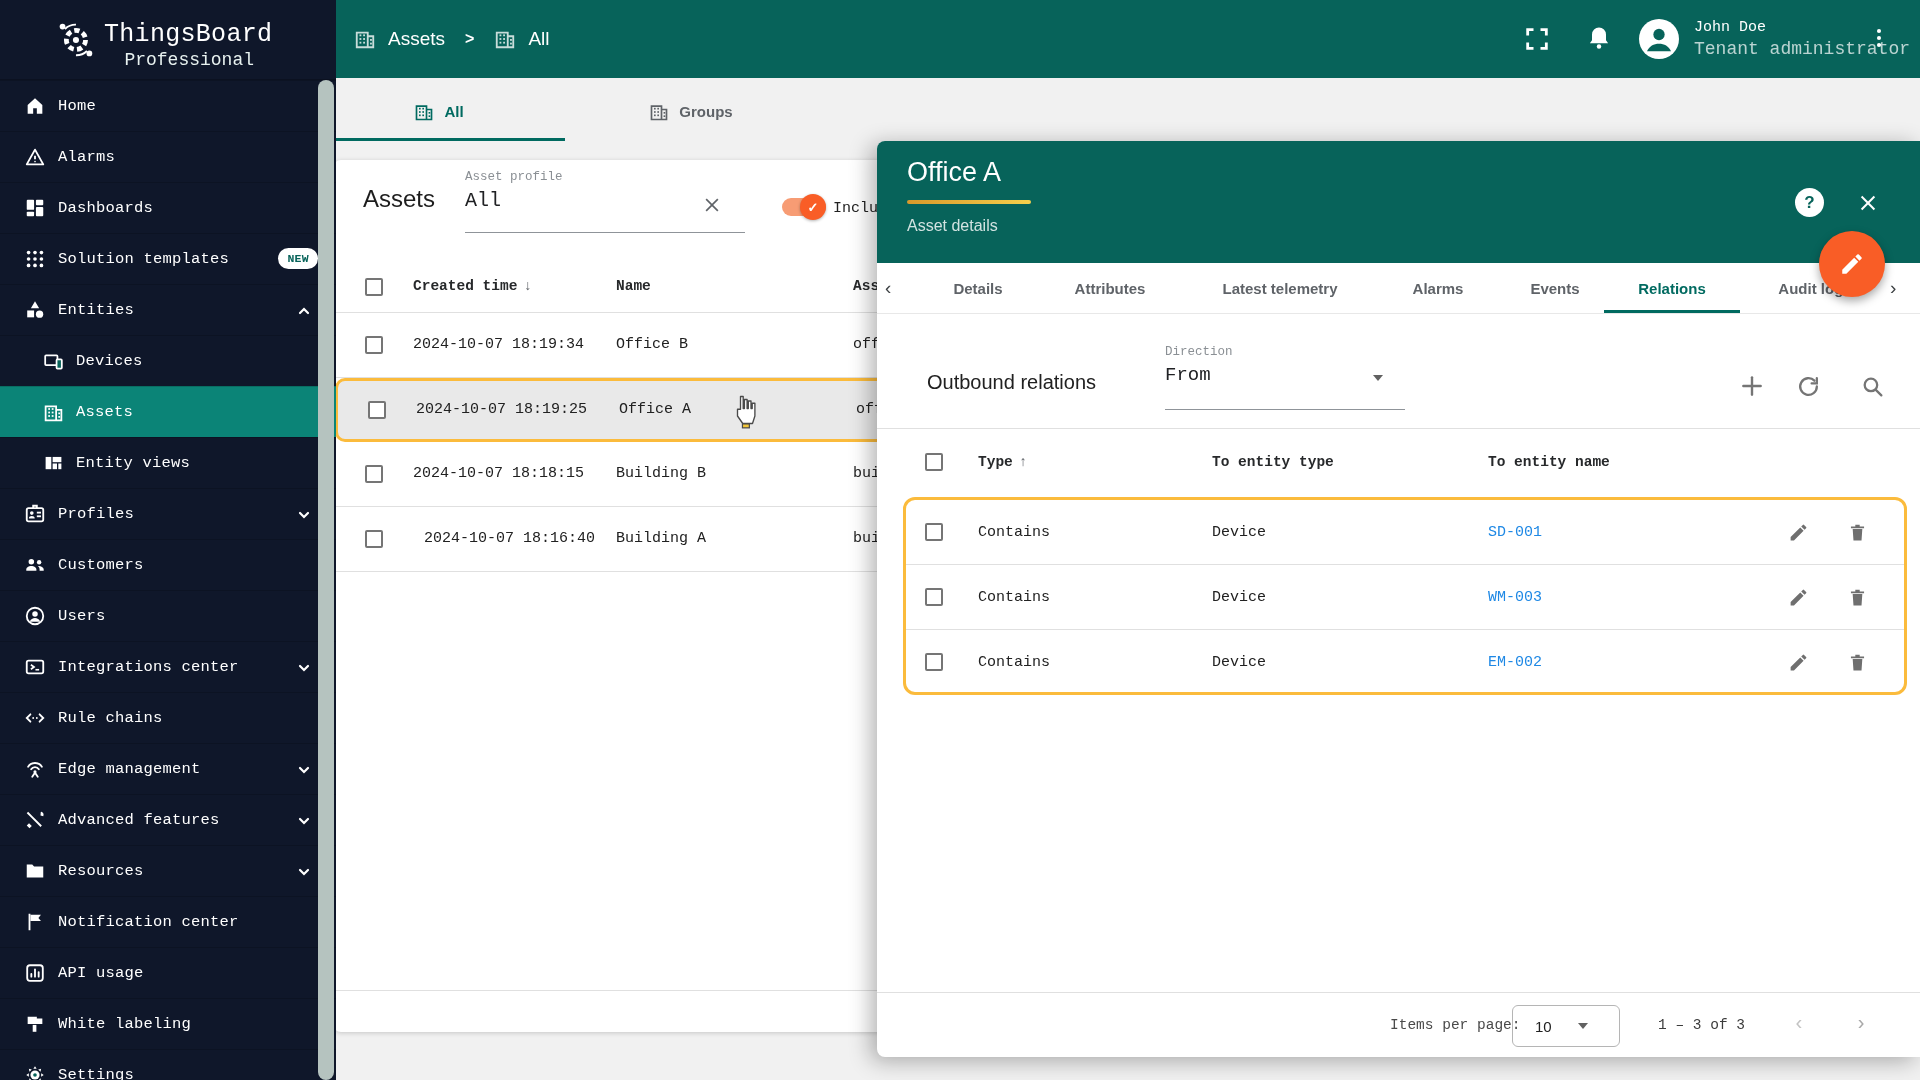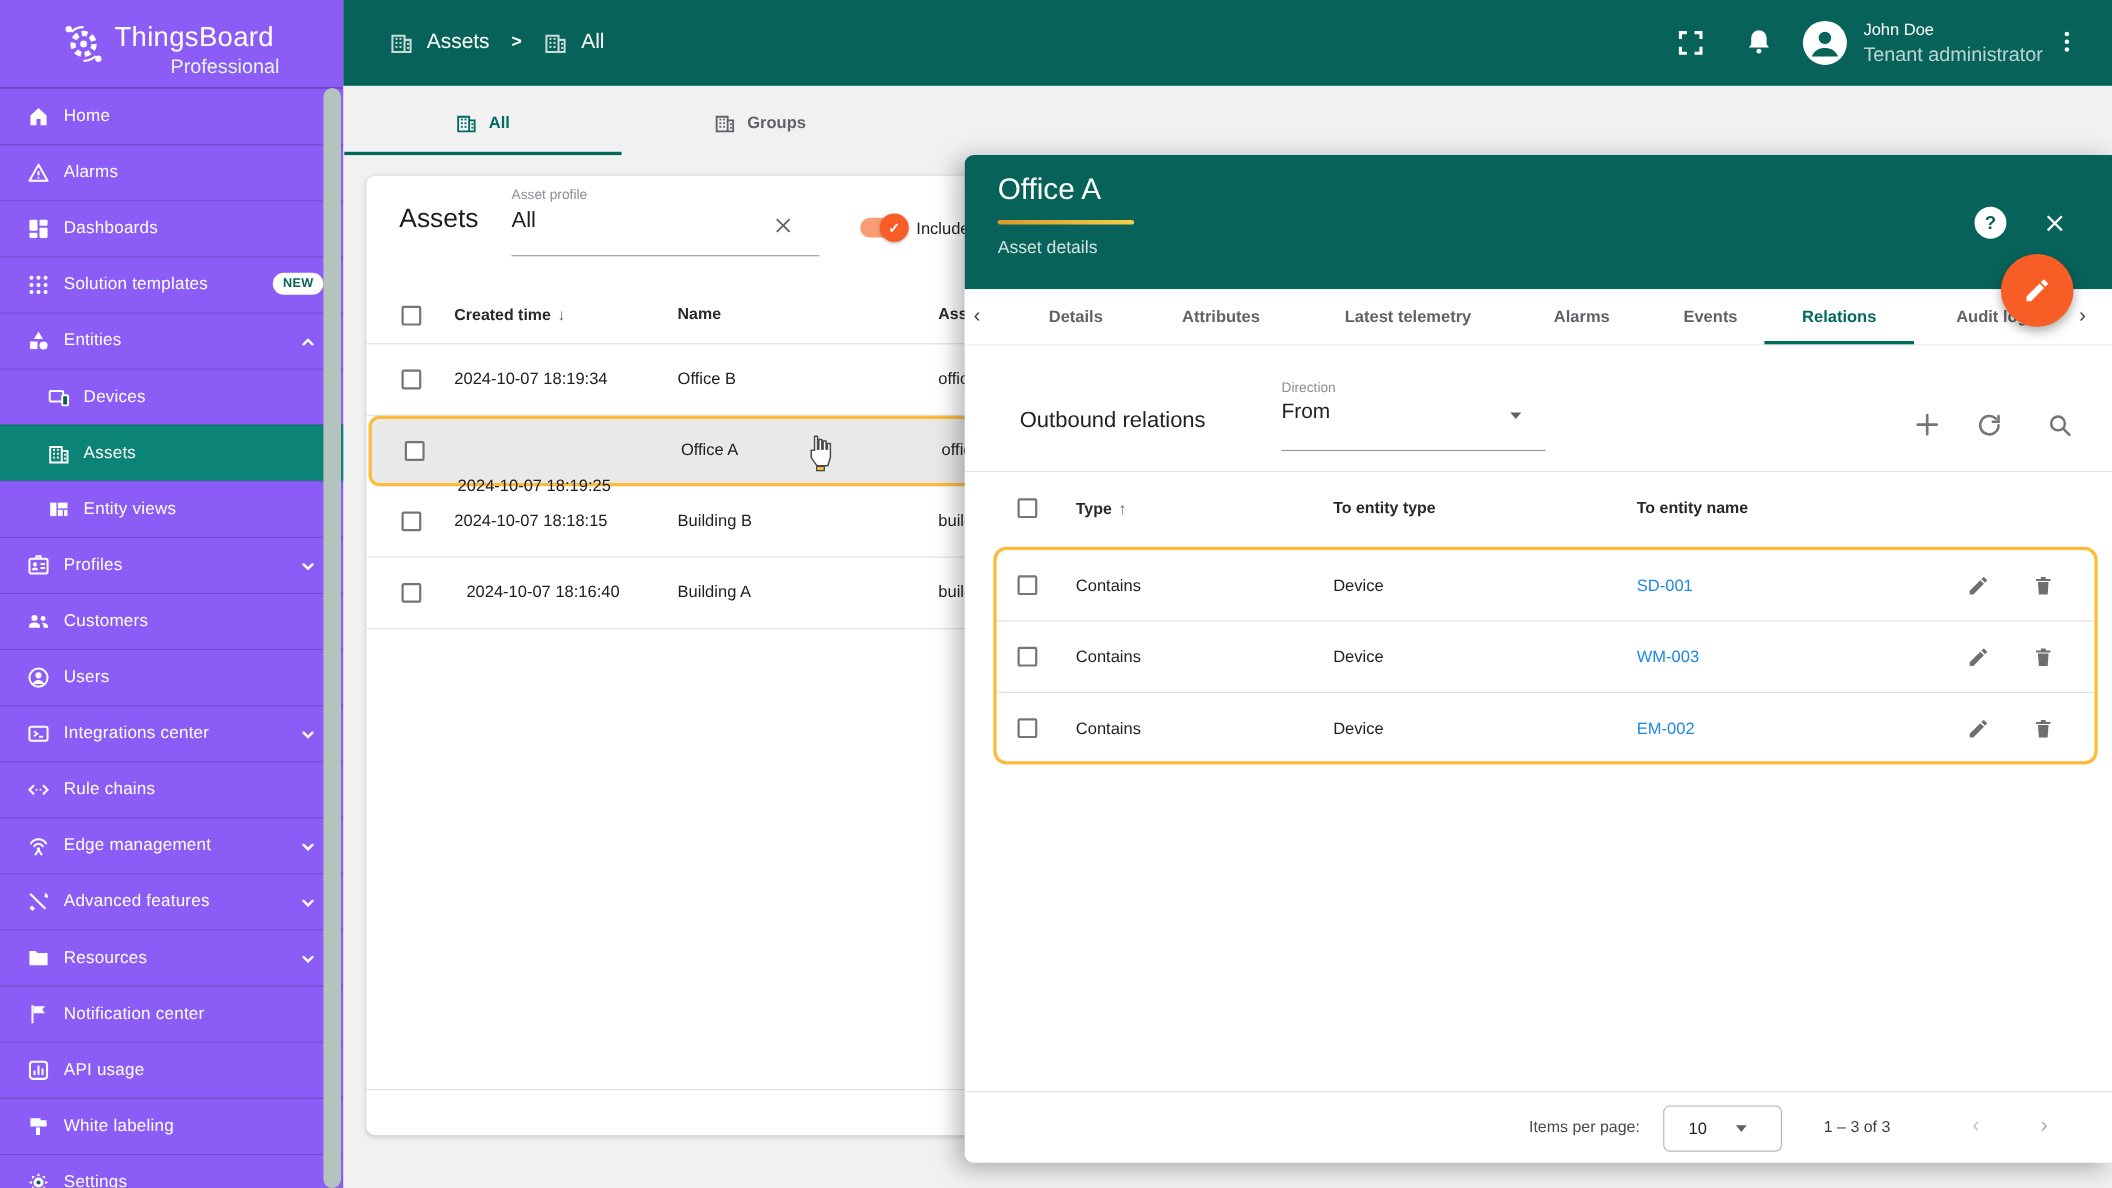--- a/index.html
+++ b/index.html
@@ -1,19 +1,19 @@
 <!DOCTYPE html>
 <html><head>
 <meta charset="utf-8">
 <style>
   html,body{margin:0;padding:0;}
   body{width:1920px;height:1080px;overflow:hidden;font-family:"Liberation Sans",sans-serif;background:#f1f1f1;position:relative;}
-  .abs{position:absolute;}
+  .abs{position:absolute;font-family:Liberation Mono, monospace;}
   
-  .sidebar{position:absolute;left:0;top:0;width:312px;height:1080px;background:#8b5cf6;color:#fff;z-index:30;}
+  .sidebar{position:absolute;left:0;top:0;width:336px;height:1080px;background:#0f172a;color:#fff;z-index:30;font-family:Liberation Mono, monospace;}
   .logo{height:79px;position:relative;border-bottom:1px solid rgba(0,0,0,.22);}
   .logo-gear{position:absolute;left:52px;top:16px;}
   .logo-name{position:absolute;left:104px;top:20px;font-size:25px;font-weight:500;letter-spacing:.3px;}
   .logo-edition{position:absolute;left:104px;top:50px;width:150px;text-align:right;font-size:18px;color:#e8f2f0;}
   .sb-item{height:51px;display:flex;align-items:center;padding-left:24px;border-top:1px solid rgba(0,0,0,.16);position:relative;cursor:pointer;box-sizing:border-box;}
   .sb-item.sub{padding-left:42px;}
   .sb-item.active{background:#0b8477;}
   .sb-icon{width:22px;height:22px;margin-right:12px;display:inline-flex;align-items:center;justify-content:center;flex:none;}
   .sb-label{font-size:15.5px;font-weight:500;letter-spacing:.2px;white-space:nowrap;}
   .sb-badge{position:absolute;right:18px;top:14px;background:#fff;color:#07635a;font-size:11.5px;font-weight:700;padding:4px 9px;border-radius:11px;letter-spacing:.3px;}
@@ -435,21 +435,21 @@
   <div class="abs" style="left:0;right:0;top:153px;height:64px;">
     <span class="cb abs" style="left:32px;top:23px;"></span>
     <span class="abs tcell" style="left:80px;top:23px;">2024-10-07 18:19:34</span>
     <span class="abs tcell" style="left:283px;top:23px;">Office B</span>
     <span class="abs tcell" style="left:520px;top:23px;white-space:nowrap;">office</span>
   </div>
   <div class="rowline" style="top:217px;"></div>
 
   <div class="hl-row" style="top:218px;height:64px;">
     <span class="cb abs" style="left:30px;top:20px;"></span>
-    <span class="abs tcell" style="left:78px;top:20px;margin-top:32px;">2024-10-07 18:19:25</span>
+    <span class="abs tcell" style="left:78px;top:20px;">2024-10-07 18:19:25</span>
     <span class="abs tcell" style="left:281px;top:20px;">Office A</span>
     <span class="abs tcell" style="left:518px;top:20px;white-space:nowrap;">office</span>
   </div>
 
   <div class="abs" style="left:0;right:0;top:282px;height:64px;">
     <span class="cb abs" style="left:32px;top:23px;"></span>
     <span class="abs tcell" style="left:80px;top:23px;">2024-10-07 18:18:15</span>
     <span class="abs tcell" style="left:283px;top:23px;">Building B</span>
     <span class="abs tcell" style="left:520px;top:23px;white-space:nowrap;">building</span>
   </div>

